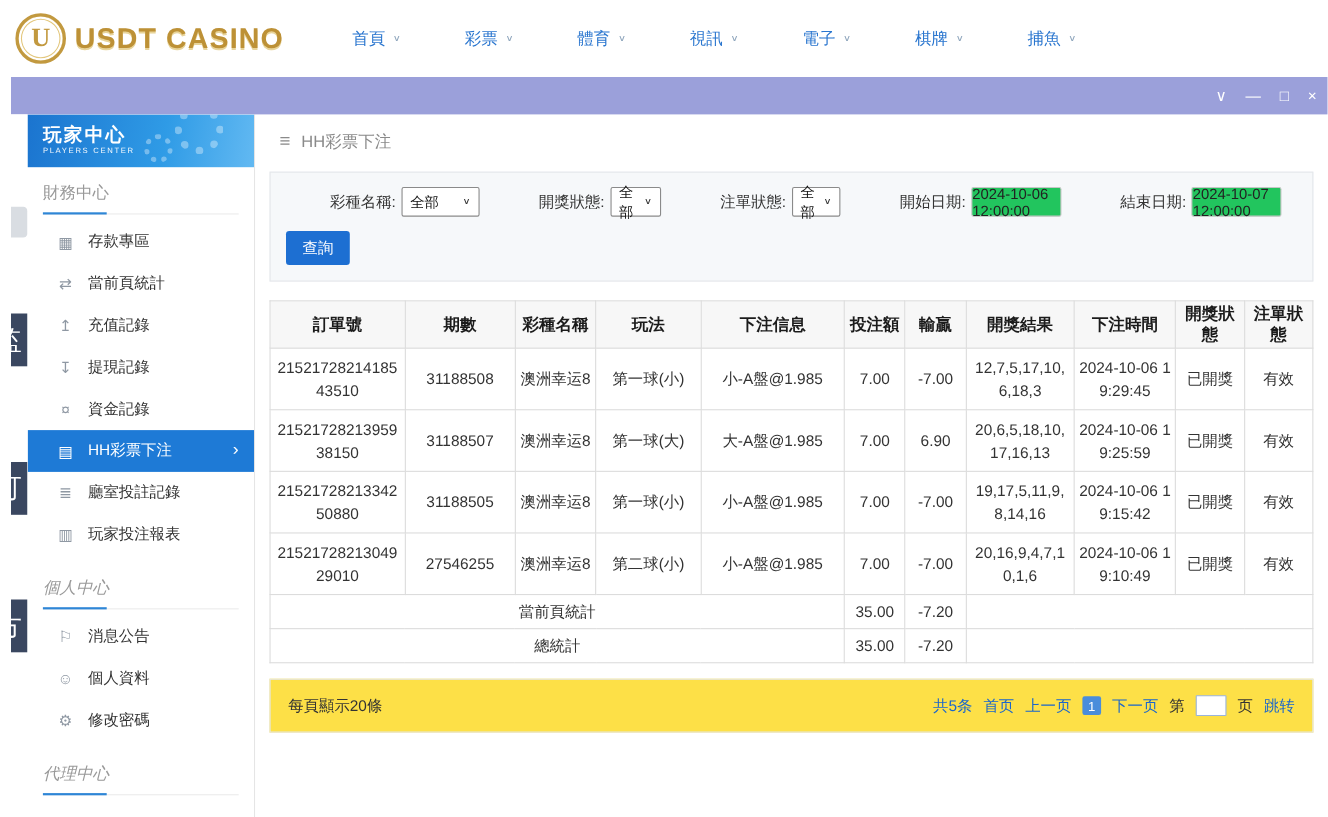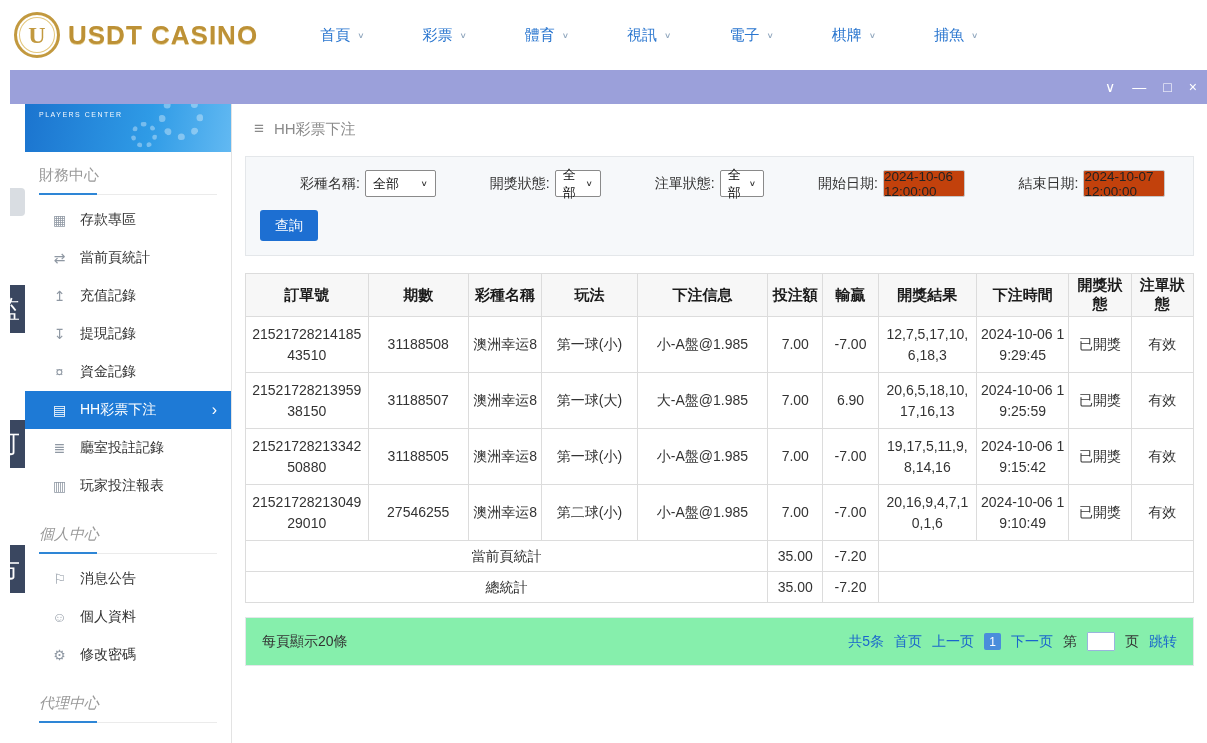--- a/index.html
+++ b/index.html
@@ -65,35 +65,35 @@
   .breadcrumb .burger { font-size:17px; cursor:pointer; }
 
   .filter-panel { margin:2px 13px 0 13px; background:#f6f8fa; border:1px solid #e4e7ea; padding:13px 14px 14px; }
   .filter-row { display:flex; align-items:center; font-size:14px; color:#333; }
   .flabel { margin-right:5px; white-space:nowrap;margin-left:40px; }
   .sel { height:27px; background:#fff; border:1px solid #8a8a8a; border-radius:2px;
     display:inline-flex; align-items:center; justify-content:space-between;
     padding:0 7px; font-size:13px; color:#111; margin-right:14px; cursor:pointer; }
   .sel .chev { font-size:10px; color:#333; margin-left:8px; transform:scaleY(.8); }
   .sel-lottery { width:118px; } .sel-draw { width:72px; } .sel-order { width:54px; }
-  .date-input { height:27px; width:150px; background:#c2410c; border:1px solid #c6c6c6; border-radius:2px;
+  .date-input { height:27px; width:150px; background:#22c55e; border:1px solid #c6c6c6; border-radius:2px;
     font-size:13.5px; color:#222; display:inline-flex; align-items:center; justify-content:center;
     margin-right:14px; }
   .search-btn { margin-top:13px; width:58px; height:31px; background:#1d6fd2; color:#fff;
     border:none; border-radius:3px; font-size:14px; cursor:pointer; }
 
   .table-wrap { margin:17px 13px 0 13px; }
   table { width:100%; border-collapse:collapse; table-layout:fixed; }
   th { background:#f7f7f7; border:1px solid #dcdcdc; height:43px; font-size:15px; color:#1b1b1b; padding:0 2px; }
   td { border:1px solid #dcdcdc; text-align:center; font-size:14px; color:#333;
     padding:4px 4px; word-break:break-all; line-height:1.45; }
   tr.data-row td { height:56px; }
   tr.sum-row td { height:31px; padding:2px 4px; }
 
-  .footer-panel { margin:14px 13px 0 13px; background:#86efac; border:1px solid #e4e7ea;
+  .footer-panel { margin:14px 13px 0 13px; background:#fde047; border:1px solid #e4e7ea;
     height:49px; display:flex; align-items:center; justify-content:space-between;
     padding:0 16px; font-size:14px; color:#333; }
   .pager { display:flex; align-items:center; gap:10px; }
   .plink { color:#1a66cc; cursor:pointer; }
   .pcur { min-width:17px; height:17px; padding:0 3px; background:#4a8ddb; color:#fff;
     display:flex; align-items:center; justify-content:center; font-size:12px; border-radius:2px; cursor:default; }
   .pinput { width:28px; height:19px; border:1px solid #9ab4dd; background:#fff; border-radius:1px; }
   .ptext { color:#333; }
 </style>
 </head>
@@ -160,20 +160,21 @@
         </div>
         <div class="frag-dark frag-3">
           <span>方</span>
         </div>
       </div>
 
       <aside class="sidebar">
         <div class="sidebar-header">
           <div class="sh-circle sh-c1"></div>
           <div class="sh-circle sh-c2"></div>
+          <div class="sh-title">玩家中心</div>
           <div class="sh-sub">PLAYERS CENTER</div>
         </div>
 
         <div class="section">財務中心</div>
         <ul class="menu">
           <li>
             <span class="mi">▦</span>
             <span>存款專區</span>
           </li>
           <li>

